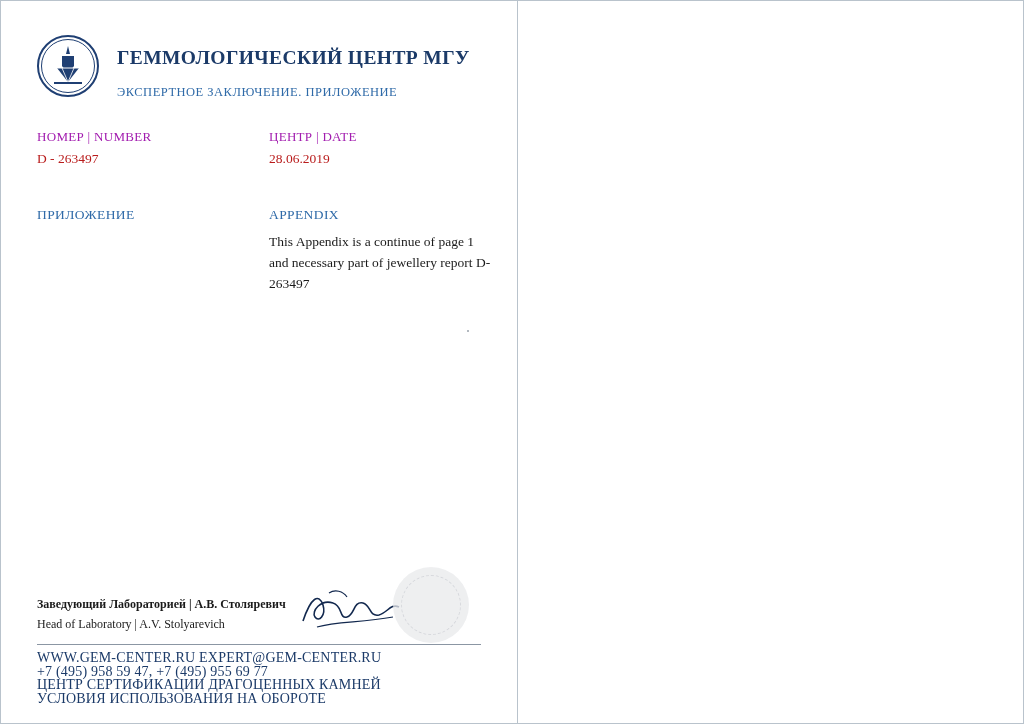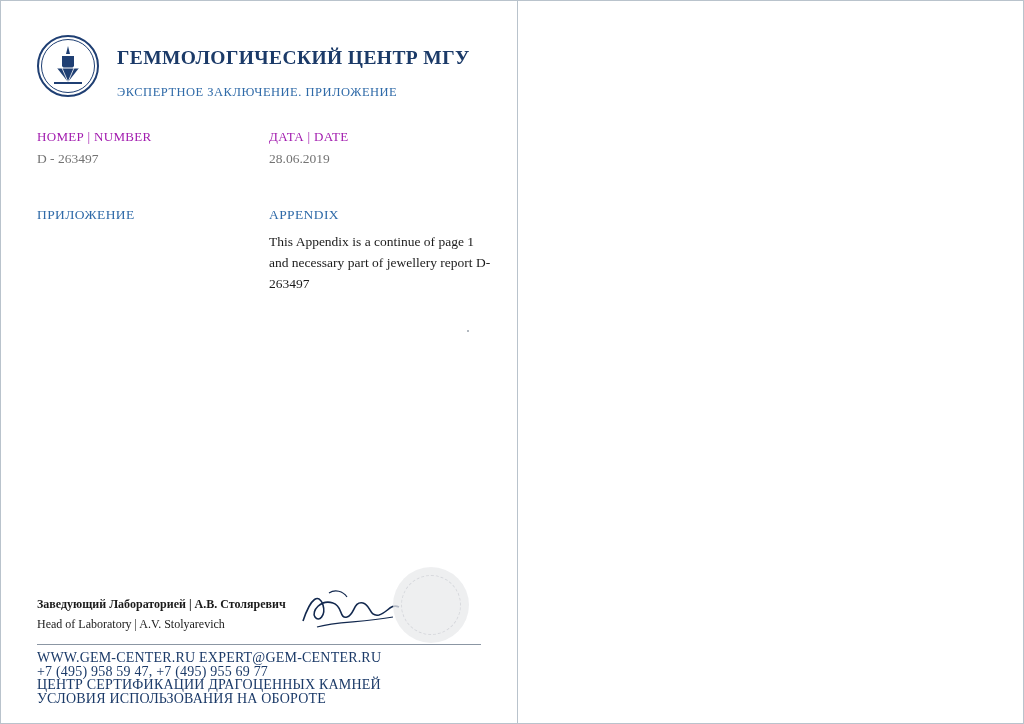--- a/index.html
+++ b/index.html
@@ -84,21 +84,21 @@
     white-space: nowrap;
   }
 
   
   .lbl {
     color: #a21caf;
     font-size: 13px;
     letter-spacing: .3px;
   }
   .val {
-    color: #737373;
+    color: #b91c1c;
     font-size: 13.5px;
   }
   .blk-head {
     color: #2f6aa8;
     font-size: 13.5px;
     letter-spacing: .4px;
   }
   .body-text {
     font-size: 13.5px;
     line-height: 21px;
@@ -190,21 +190,21 @@
         <path d="M14 24 L20 38 L26 24" stroke="#ffffff" stroke-width=".8" fill="none"></path>
         <rect x="6" y="38" width="28" height="2" fill="#1f3f73"></rect>
       </svg>
     </div>
 
     <div class="title-ru">ГЕММОЛОГИЧЕСКИЙ ЦЕНТР МГУ</div>
     <div class="subtitle-ru">ЭКСПЕРТНОЕ ЗАКЛЮЧЕНИЕ. ПРИЛОЖЕНИЕ</div>
 
     <div id="num-label" class="lbl">НОМЕР | NUMBER</div>
     <div id="num-value" class="val">D - 263497</div>
-    <div id="date-label" class="lbl">ДАТА | DATE</div>
+    <div id="date-label" class="lbl">ЦЕНТР | DATE</div>
     <div id="date-value" class="val">28.06.2019</div>
 
     <div id="app-head-ru" class="blk-head">ПРИЛОЖЕНИЕ</div>
     <div id="app-head-en" class="blk-head">APPENDIX</div>
     <div id="app-text-en" class="body-text">This Appendix is a continue of page 1 and necessary part of jewellery report D-263497</div>
 
     <div class="speck"></div>
 
     <div id="sig-line1">Заведующий Лабораторией  |  А.В. Столяревич</div>
     <div id="sig-line2">Head of Laboratory  |  A.V. Stolyarevich</div>

